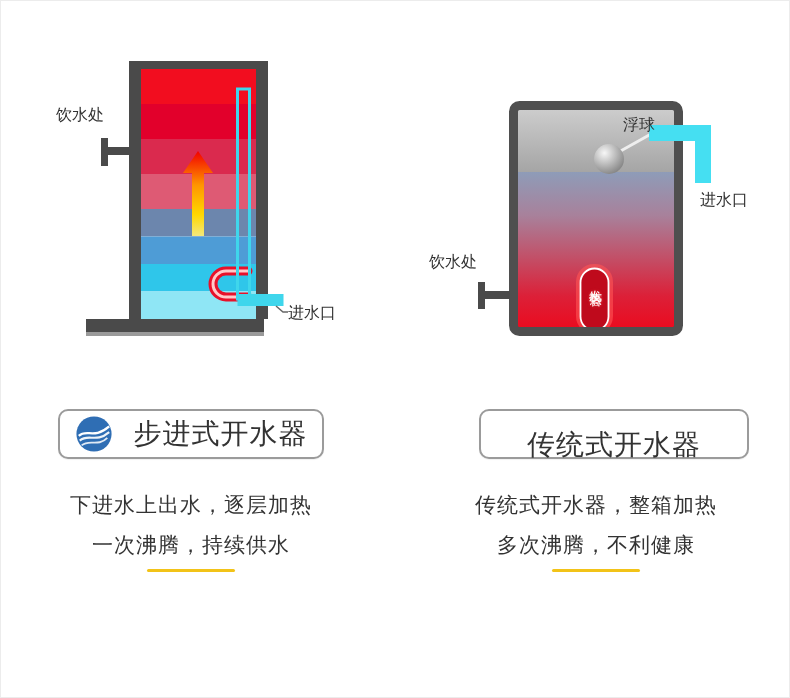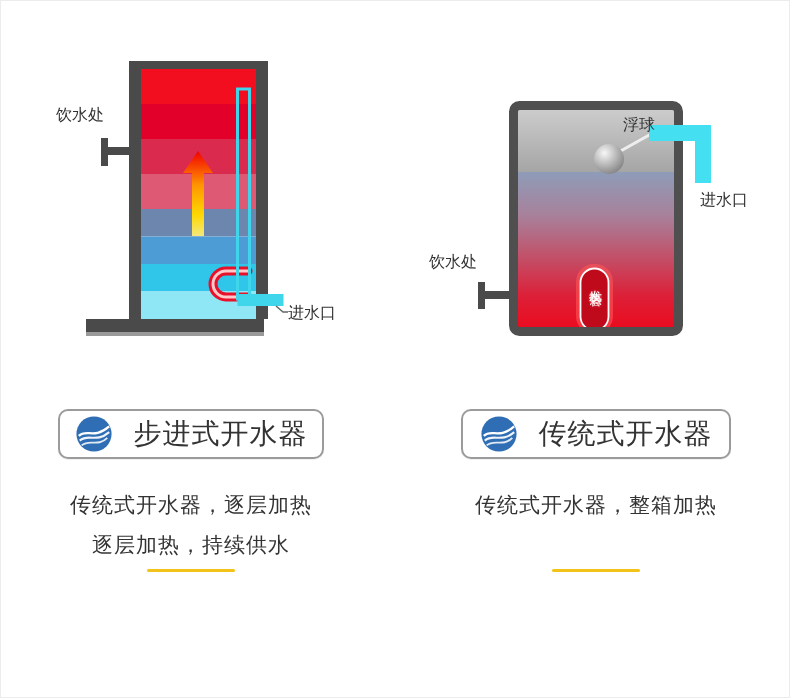--- a/index.html
+++ b/index.html
@@ -132,34 +132,35 @@
   <div class="badge" style="left:57px; top:408px; width:266px;">
     <svg width="38" height="38" viewBox="0 0 40 40">
       <circle cx="20" cy="20" r="18.5" fill="#2f6eb4"></circle>
       <path d="M4 22 C 12 14, 20 26, 36 12" stroke="#fff" stroke-width="2.4" fill="none"></path>
       <path d="M5 27 C 14 19, 22 30, 36 18" stroke="#fff" stroke-width="2.2" fill="none" opacity="0.92"></path>
       <path d="M7 32 C 15 25, 24 34, 34 24" stroke="#fff" stroke-width="2" fill="none" opacity="0.85"></path>
     </svg>
     <span class="badge-title">步进式开水器</span>
   </div>
 
-  <div class="badge" style="left:460px; top:408px; width:270px;">
+  <div class="badge" style="left:478px; top:408px; width:270px;flex-direction:column;">
     <svg width="38" height="38" viewBox="0 0 40 40">
       <circle cx="20" cy="20" r="18.5" fill="#2f6eb4"></circle>
       <path d="M4 22 C 12 14, 20 26, 36 12" stroke="#fff" stroke-width="2.4" fill="none"></path>
       <path d="M5 27 C 14 19, 22 30, 36 18" stroke="#fff" stroke-width="2.2" fill="none" opacity="0.92"></path>
       <path d="M7 32 C 15 25, 24 34, 34 24" stroke="#fff" stroke-width="2" fill="none" opacity="0.85"></path>
     </svg>
     <span class="badge-title">传统式开水器</span>
   </div>
 
   <div class="desc" style="left:30px; top:484px;">
-    <div>传统式开水器，逐层加热</div>
-    <div>逐层加热，持续供水</div>
+    <div>下进水上出水，逐层加热</div>
+    <div>一次沸腾，持续供水</div>
   </div>
   <div class="desc" style="left:435px; top:484px;">
     <div>传统式开水器，整箱加热</div>
+    <div>多次沸腾，不利健康</div>
   </div>
 
   <div class="underline" style="left:146px; top:568px;"></div>
   <div class="underline" style="left:551px; top:568px;"></div>
 
 </div>
 
 </body></html>

